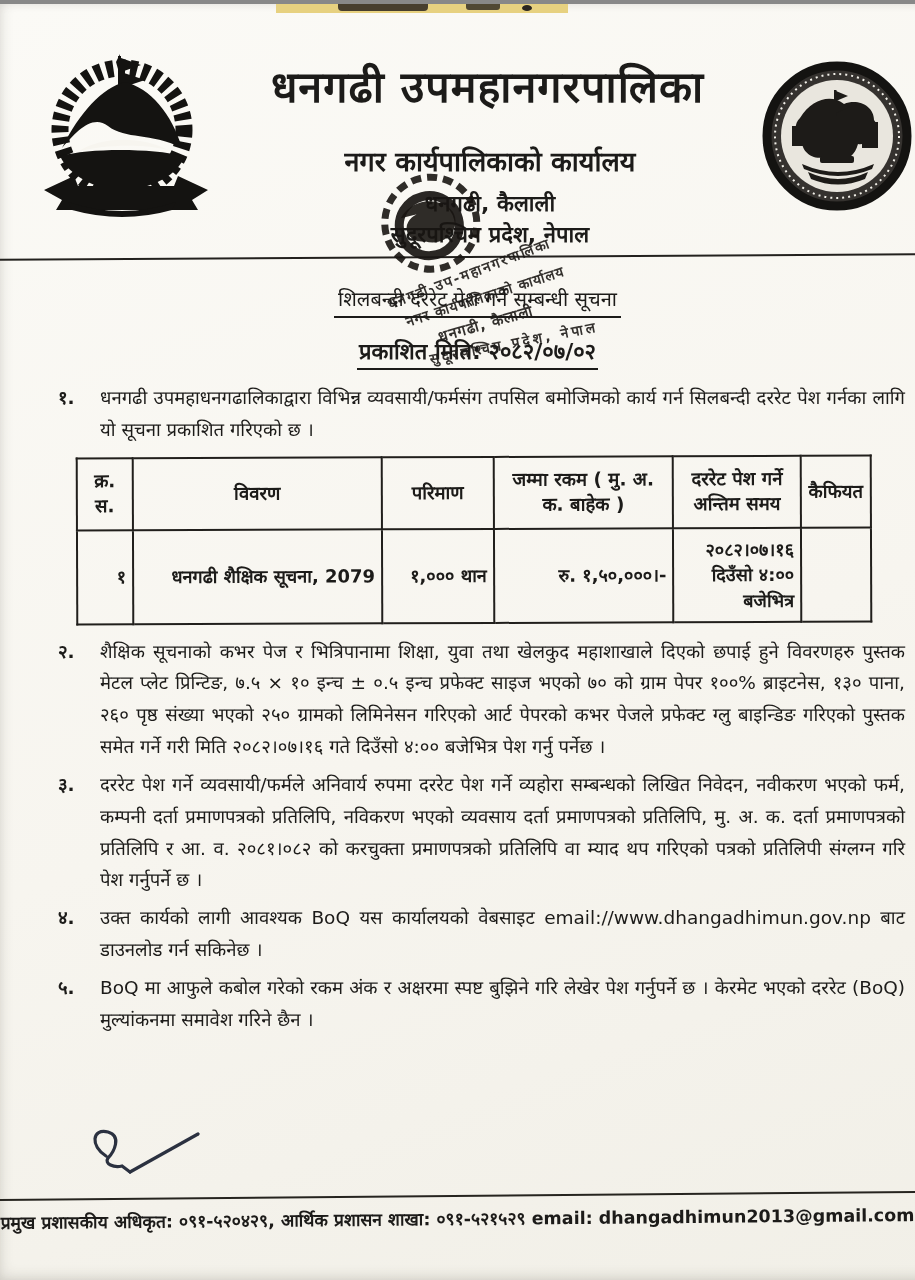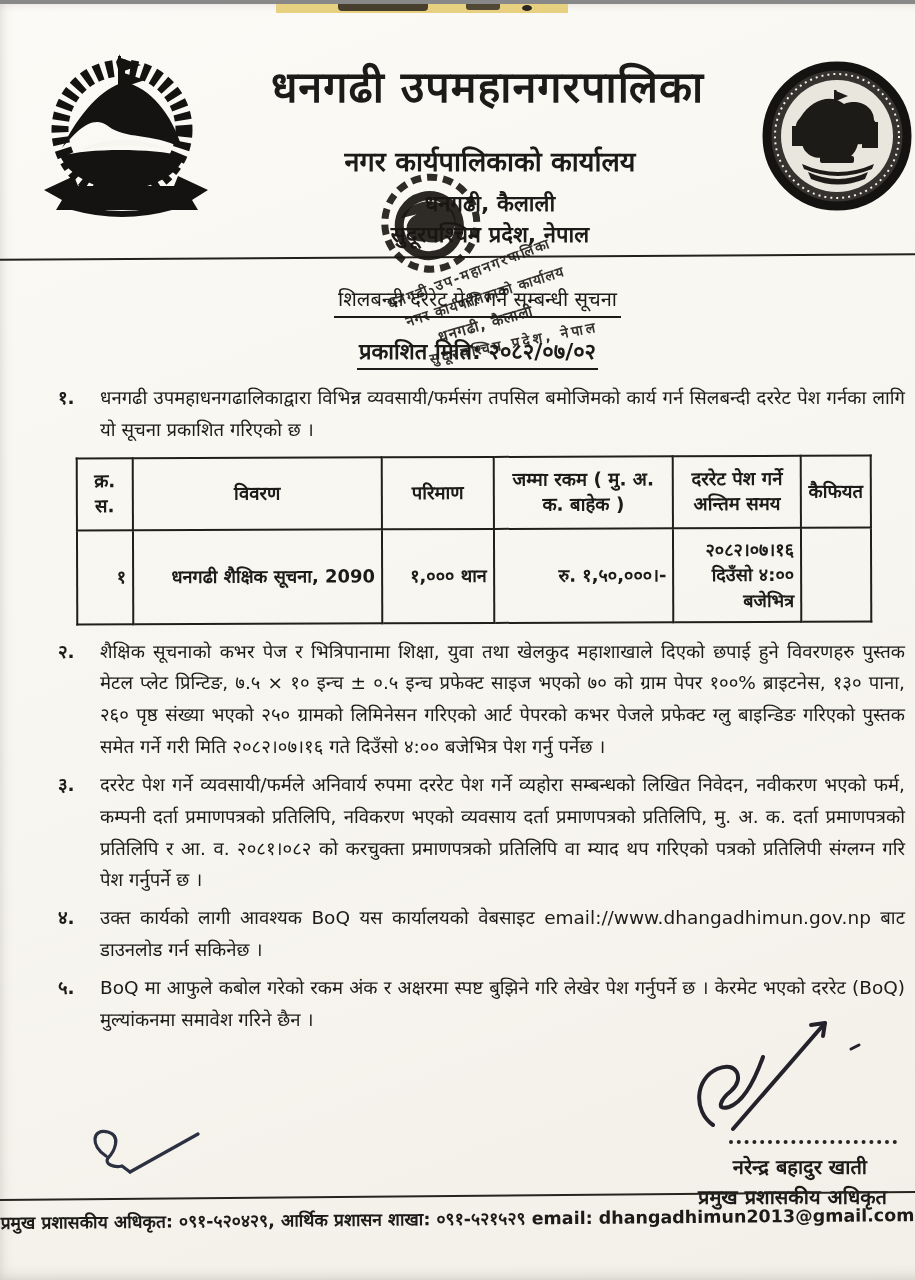--- a/index.html
+++ b/index.html
@@ -169,21 +169,21 @@
             <th>विवरण</th>
             <th>परिमाण</th>
             <th>जम्मा रकम ( मु. अ. क. बाहेक )</th>
             <th>दररेट पेश गर्ने अन्तिम समय</th>
             <th>कैफियत</th>
           </tr>
         </thead>
         <tbody>
           <tr>
             <td>१</td>
-            <td>धनगढी शैक्षिक सूचना, 2090</td>
+            <td>धनगढी शैक्षिक सूचना, 2079</td>
             <td>१,००० थान</td>
             <td>रु. १,५०,०००।-</td>
             <td>२०८२।०७।१६ दिउँसो ४:०० बजेभित्र</td>
             <td></td>
           </tr>
         </tbody>
       </table>
 
       <div class="item">
         <span class="num">२.</span>
@@ -199,33 +199,20 @@
         <span class="num">४.</span>
         <span class="txt">उक्त कार्यको लागी आवश्यक BoQ यस कार्यालयको वेबसाइट email://www.dhangadhimun.gov.np बाट डाउनलोड गर्न सकिनेछ ।</span>
       </div>
 
       <div class="item">
         <span class="num">५.</span>
         <span class="txt">BoQ मा आफुले कबोल गरेको रकम अंक र अक्षरमा स्पष्ट बुझिने गरि लेखेर पेश गर्नुपर्ने छ । केरमेट भएको दररेट (BoQ) मुल्यांकनमा समावेश गरिने छैन ।</span>
       </div>
     </div>
 
-    <div class="sig-block">
-      <svg class="sig-scribble" width="190" height="130" viewBox="0 0 190 130">
-        <g fill="none" stroke="#23222b" stroke-width="4" stroke-linecap="round">
-          <path d="M38 110 C18 96 20 64 42 54 C62 45 70 64 56 76 C46 84 40 96 54 92 C66 88 78 70 88 42"></path>
-          <path d="M150 8 L58 114"></path>
-          <path d="M150 8 l-14 2 M150 8 l-2 13"></path>
-          <path d="M176 34 l8 -4" stroke-width="3"></path>
-        </g>
-      </svg>
-      <div class="sig-dots"></div>
-      <div class="sig-name">नरेन्द्र बहादुर खाती</div>
-      <div class="sig-desig">प्रमुख प्रशासकीय अधिकृत</div>
-    </div>
   </div>
 
   <svg class="checkmark" width="150" height="75" viewBox="0 0 150 75">
     <g fill="none" stroke="#2b3140" stroke-width="3.2" stroke-linecap="round">
       <path d="M26 34 C10 24 12 6 28 10 C42 14 34 30 28 36 C24 42 34 46 42 44 L50 50"></path>
       <path d="M50 50 L118 12"></path>
     </g>
   </svg>
 
   <div class="hr-footer"></div>

